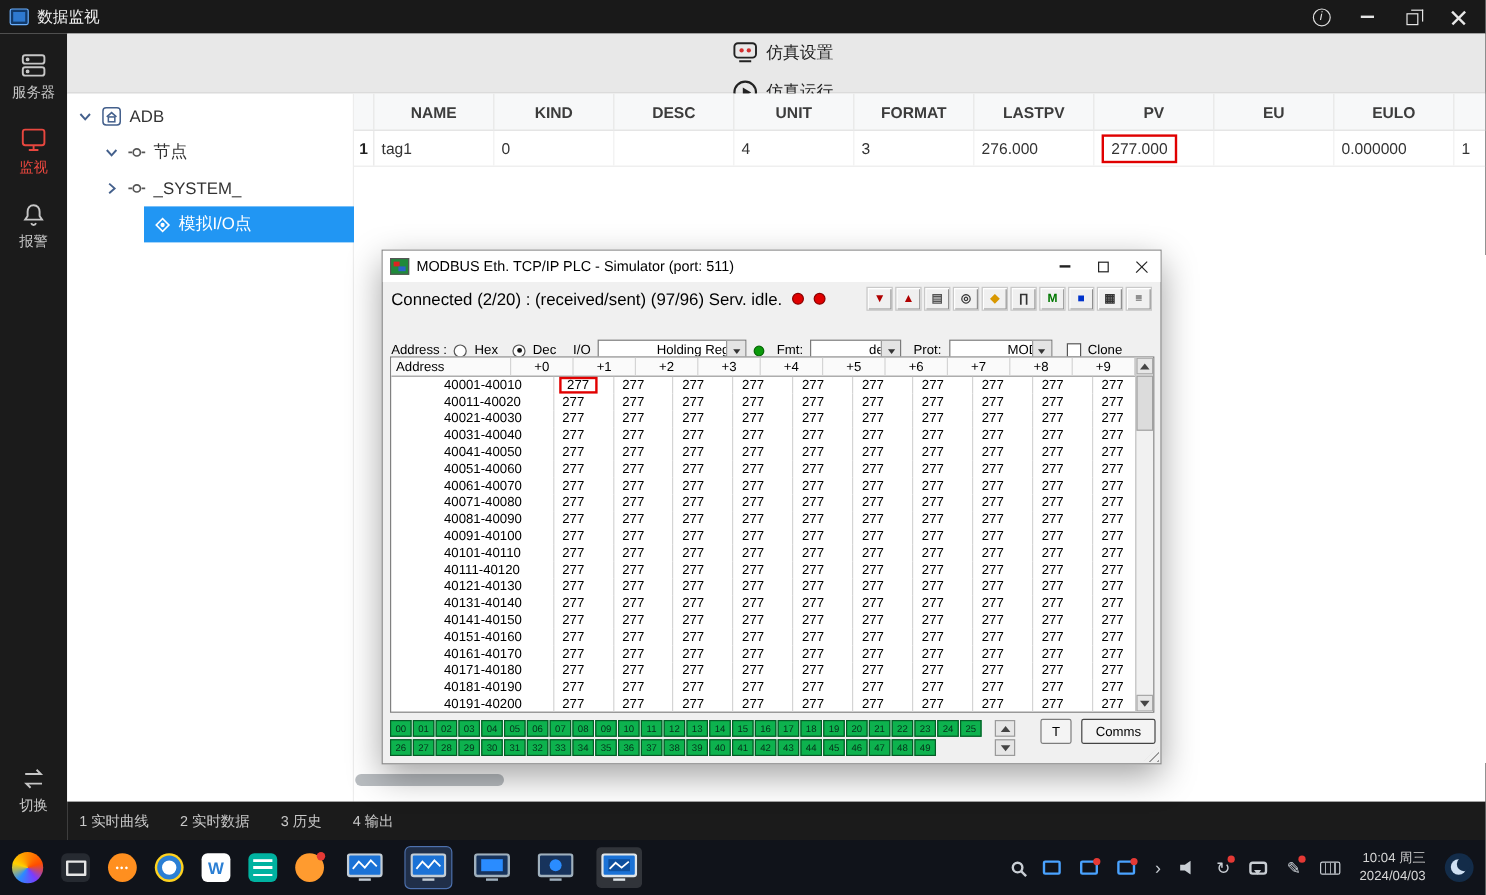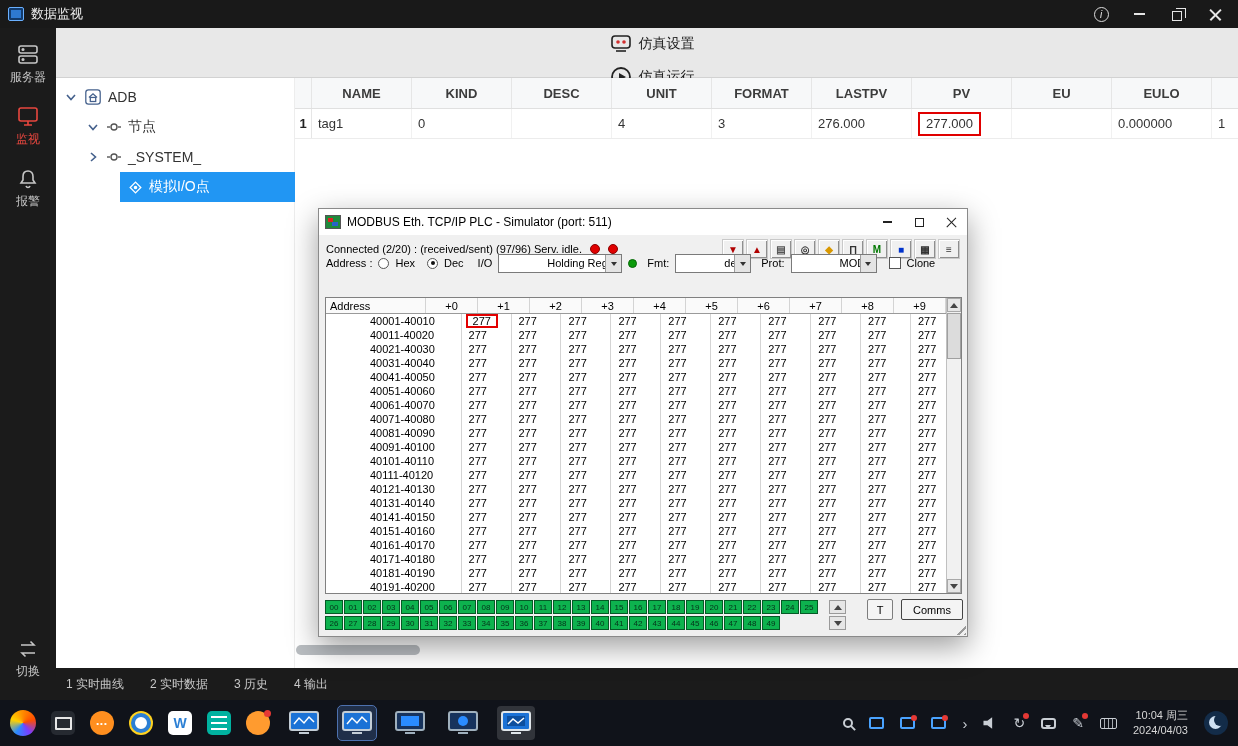--- a/index.html
+++ b/index.html
@@ -65,26 +65,26 @@
   .mb-title { font-size:12px; }
   .mb-ctrls { margin-left:auto; display:flex; height:100%; }
   .mb-btn { width:32px; height:100%; display:flex; align-items:center; justify-content:center; color:#222; }
   .g-min { width:9px; height:1.4px; background:#222; }
   .g-max { width:9px; height:9px; border:1px solid #222; }
   .g-close { position:relative; width:11px; height:11px; }
   .g-close::before,.g-close::after { content:''; position:absolute; left:-1px; top:5px; width:13px; height:1.4px; background:#222; }
   .g-close::before { transform:rotate(45deg); } .g-close::after { transform:rotate(-45deg); }
 
   .mb-status { position:absolute; left:7px; right:7px; top:28px; height:24px; display:flex; align-items:center; }
-  .mb-status .txt { font-size:11px; white-space:nowrap; }
+  .mb-status .txt { font-size:14px; white-space:nowrap; }
   .led-dot { width:10px; height:10px; border-radius:50%; background:#e00000; border:1px solid #8a0000; margin-left:8px; }
   .mb-tb { margin-left:auto; display:flex; gap:2px; }
   .tbtn { width:22px; height:20px; background:#f0f0f0; border:1px solid #c9c9c9; box-shadow:inset 1px 1px 0 #fff, inset -1px -1px 0 #8f8f8f; display:flex; align-items:center; justify-content:center; font-size:10px; font-weight:bold; }
 
-  .mb-addr { position:absolute; left:7px; right:7px; top:42px; height:24px; display:flex; align-items:center; gap:6px; white-space:nowrap; }
+  .mb-addr { position:absolute; left:7px; right:7px; top:71px; height:24px; display:flex; align-items:center; gap:6px; white-space:nowrap; }
   .radio { width:11px; height:11px; border:1px solid #555; border-radius:50%; background:#fff; position:relative; flex:none; }
   .radio.checked::after { content:''; position:absolute; inset:2.5px; border-radius:50%; background:#111; }
   .dd { display:flex; align-items:center; height:19px; background:#fff; border:1px solid #7a7a7a;padding-left:44px; }
   .dd-text { flex:1; padding:0 4px; overflow:hidden; white-space:nowrap; font-size:11px; }
   .dd-btn { width:16px; align-self:stretch; background:#e4e4e4; border-left:1px solid #9d9d9d; display:flex; align-items:center; justify-content:center; }
   .dd-btn::after { content:''; border:3px solid transparent; border-top:4px solid #333; margin-top:4px; }
   .green-dot { width:9px; height:9px; border-radius:50%; background:#0a9a0a; border:1px solid #056705; flex:none; }
   .chk { width:12px; height:12px; background:#fff; border:1px solid #555; flex:none; }
 
   .mb-grid { position:absolute; left:6px; top:88px; width:637px; height:297px; background:#fff; border:1px solid #808080; overflow:hidden; }

